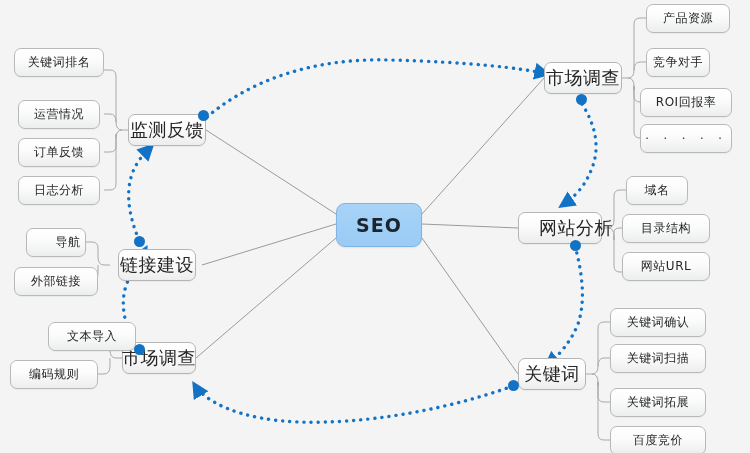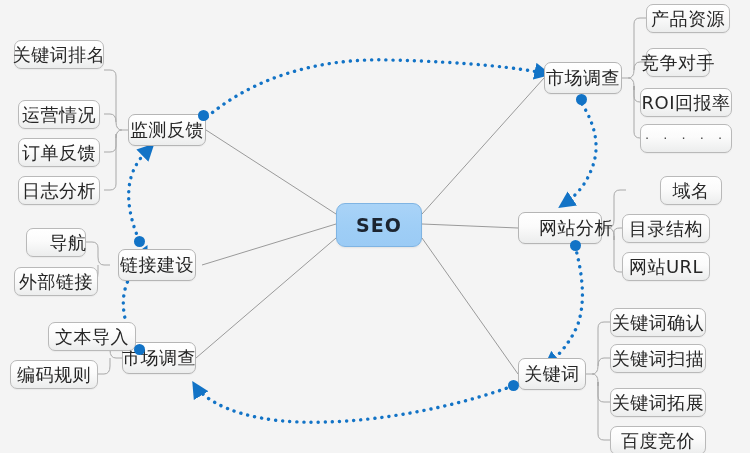--- a/index.html
+++ b/index.html
@@ -22,21 +22,21 @@
     color:#262626;
     font-size:13.5px;
     letter-spacing:.5px;
     white-space:nowrap;
     box-shadow:0 1px 1px rgba(0,0,0,.045);
   }
   .node.main{
     font-size:18px;
     border-color:#b5b5b5;
   }
-  .node.sub{font-size:18px;}
+  .node.sub{font-size:12px;}
   .node.dots{letter-spacing:5px;font-size:13px;color:#4a4a4a;}
 
   #seo-node{
     position:absolute;
     left:336px;top:203px;width:86px;height:44px;
     box-sizing:border-box;
     display:flex;align-items:center;justify-content:center;
     background:linear-gradient(180deg,#a9d3f7 0%,#9fcef6 55%,#9bcbf5 100%);
     border:1px solid #7fb4e3;
     border-radius:9px;
@@ -116,31 +116,31 @@
 
   <div id="seo-node">SEO</div>
 
   <div class="node main" style="left:128px;top:114px;width:78px;height:32px;">监测反馈</div>
   <div class="node main" style="left:544px;top:62px;width:78px;height:32px;">市场调查</div>
   <div class="node main" style="left:518px;top:212px;width:84px;height:32px;padding-left:32px;">网站分析</div>
   <div class="node main" style="left:518px;top:358px;width:68px;height:32px;">关键词</div>
   <div class="node main" style="left:122px;top:342px;width:74px;height:32px;">市场调查</div>
   <div class="node main" style="left:118px;top:249px;width:78px;height:32px;">链接建设</div>
 
-  <div class="node sub" style="left:14px;top:40px;width:90px;height:29px;">关键词排名</div>
+  <div class="node sub" style="left:14px;top:48px;width:90px;height:29px;">关键词排名</div>
   <div class="node sub" style="left:18px;top:100px;width:82px;height:29px;">运营情况</div>
   <div class="node sub" style="left:18px;top:138px;width:82px;height:29px;">订单反馈</div>
   <div class="node sub" style="left:18px;top:176px;width:82px;height:29px;">日志分析</div>
 
   <div class="node sub" style="left:646px;top:4px;width:84px;height:29px;">产品资源</div>
   <div class="node sub" style="left:646px;top:48px;width:64px;height:29px;">竞争对手</div>
   <div class="node sub" style="left:640px;top:88px;width:92px;height:29px;">ROI回报率</div>
   <div class="node sub dots" style="left:640px;top:124px;width:92px;height:29px;">· · · · ·</div>
 
-  <div class="node sub" style="left:660px;top:176px;width:62px;height:29px;">域名</div>
+  <div class="node sub" style="left:626px;top:176px;width:62px;height:29px;">域名</div>
   <div class="node sub" style="left:622px;top:214px;width:88px;height:29px;">目录结构</div>
   <div class="node sub" style="left:622px;top:252px;width:88px;height:29px;">网站URL</div>
 
   <div class="node sub" style="left:610px;top:308px;width:96px;height:29px;">关键词确认</div>
   <div class="node sub" style="left:610px;top:344px;width:96px;height:29px;">关键词扫描</div>
   <div class="node sub" style="left:610px;top:388px;width:96px;height:29px;">关键词拓展</div>
   <div class="node sub" style="left:610px;top:426px;width:96px;height:29px;">百度竞价</div>
 
   <div class="node sub" style="left:10px;top:322px;width:88px;height:29px;margin-left:38px;">文本导入</div>
   <div class="node sub" style="left:10px;top:360px;width:88px;height:29px;">编码规则</div>

